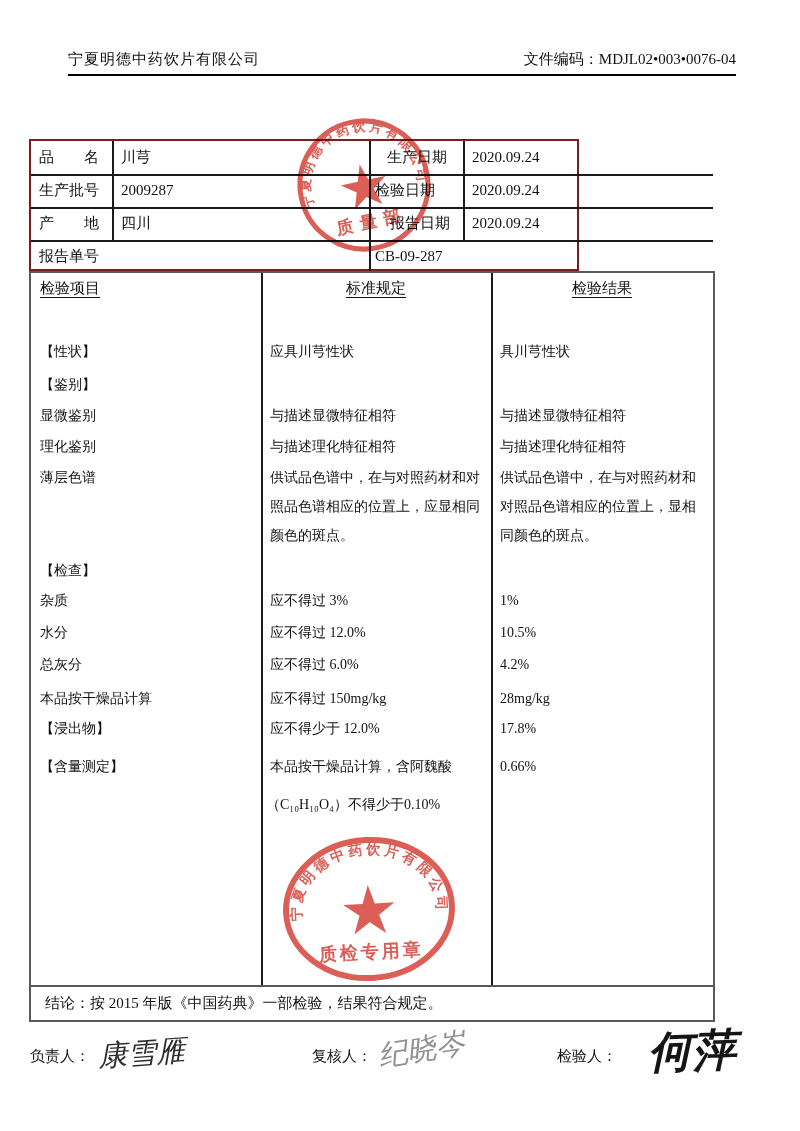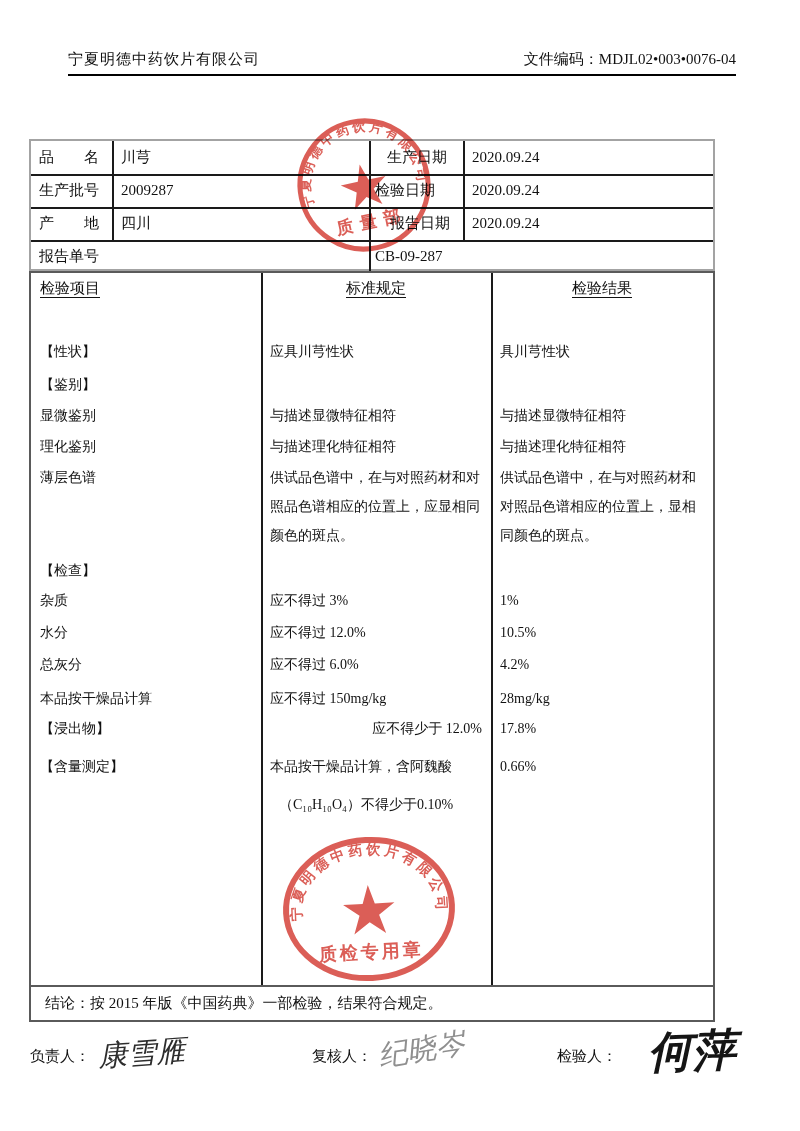--- a/index.html
+++ b/index.html
@@ -8,21 +8,21 @@
     font-family:"Liberation Serif","DejaVu Serif",serif;color:#111;
     overflow:hidden;margin:0 auto;
   }
   .abs{position:absolute;}
   
   .hdr-company{left:68px;top:50px;font-size:15px;letter-spacing:1px;}
   .hdr-code{right:64px;top:50px;font-size:15px;}
   .hdr-rule{left:68px;top:74px;width:668px;height:2px;background:#000;}
   .doc-title{left:0;top:84px;width:800px;text-align:center;font-size:35px;font-weight:bold;letter-spacing:3px;}
   
-  .info-table{left:29px;top:139px;width:686px;height:132px;border:2px solid #a3a3a3;box-sizing:border-box;}
+  .info-table{left:29px;top:139px;width:550px;height:132px;border:2px solid #7f1d1d;box-sizing:border-box;}
   .info-hline{left:0;height:1.5px;background:#1a1a1a;}
   .info-vline{top:0;width:1.5px;background:#1a1a1a;}
   .cell{font-size:15px;line-height:33px;white-space:nowrap;}
   
   .insp-table{left:29px;top:271px;width:686px;height:716px;border:2px solid #5a5a5a;box-sizing:border-box;}
   .insp-vline{top:0;height:712px;width:1.5px;background:#1a1a1a;position:absolute;}
   .insp-head{font-size:15px;text-decoration:underline;text-underline-offset:4px;}
   .insp-cell{position:absolute;font-size:14px;line-height:29px;}
   
   .concl-box{left:29px;top:987px;width:686px;height:35px;border:2px solid #5a5a5a;border-top:none;box-sizing:border-box;}
@@ -107,27 +107,27 @@
         <div class="insp-cell" style="top: 345px; left: 9px; width: 212px;">水分</div>
         <div class="insp-cell" style="top: 345px; left: 239px; width: 212px;">应不得过 12.0%</div>
         <div class="insp-cell" style="top: 345px; left: 469px; width: 205px;">10.5%</div>
         <div class="insp-cell" style="top: 377px; left: 9px; width: 212px;">总灰分</div>
         <div class="insp-cell" style="top: 377px; left: 239px; width: 212px;">应不得过 6.0%</div>
         <div class="insp-cell" style="top: 377px; left: 469px; width: 205px;">4.2%</div>
         <div class="insp-cell" style="top: 411px; left: 9px; width: 212px;">本品按干燥品计算</div>
         <div class="insp-cell" style="top: 411px; left: 239px; width: 212px;">应不得过 150mg/kg</div>
         <div class="insp-cell" style="top: 411px; left: 469px; width: 205px;">28mg/kg</div>
         <div class="insp-cell" style="top: 441px; left: 9px; width: 212px;">【浸出物】</div>
-        <div class="insp-cell" style="top: 441px; left: 239px; width: 212px; text-align: right;">应不得少于 12.0%</div>
+        <div class="insp-cell" style="top: 441px; left: 239px; width: 212px;">应不得少于 12.0%</div>
         <div class="insp-cell" style="top: 441px; left: 469px; width: 205px;">17.8%</div>
         <div class="insp-cell" style="top: 479px; left: 9px; width: 212px;">【含量测定】</div>
         <div class="insp-cell" style="top: 479px; left: 239px; width: 212px;">本品按干燥品计算，含阿魏酸</div>
         <div class="insp-cell" style="top: 479px; left: 469px; width: 205px;">0.66%</div>
         <div class="insp-cell" style="top: 517px; left: 9px; width: 212px;"></div>
-        <div class="insp-cell" style="top: 517px; left: 248px; width: 212px;">（C₁₀H₁₀O₄）不得少于0.10%</div>
+        <div class="insp-cell" style="top: 517px; left: 235px; width: 212px;">（C₁₀H₁₀O₄）不得少于0.10%</div>
         <div class="insp-cell" style="top: 517px; left: 469px; width: 205px;"></div>
       </div>
   </div>
 
   <div class="abs concl-box">
     <div class="abs concl-text">结论：按 2015 年版《中国药典》一部检验，结果符合规定。</div>
   </div>
 
   <div class="abs sig-label" style="left:30px;top:1047px;">负责人：</div>
   <div class="abs sig sig-resp">康雪雁</div>

